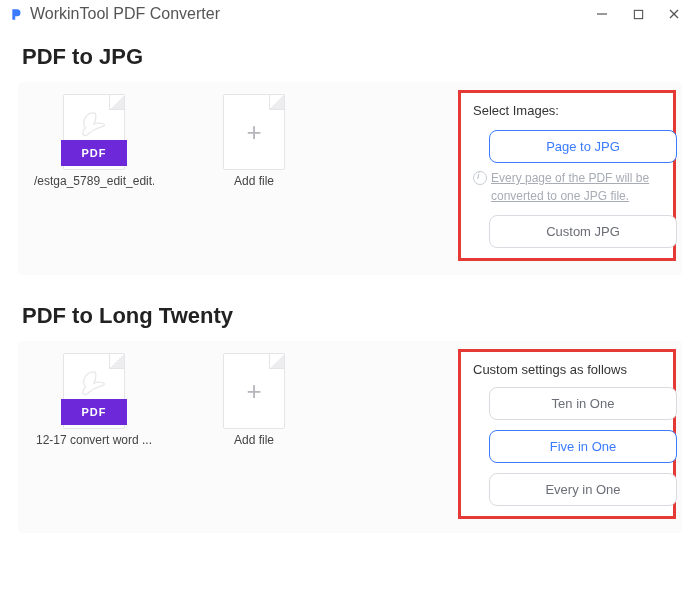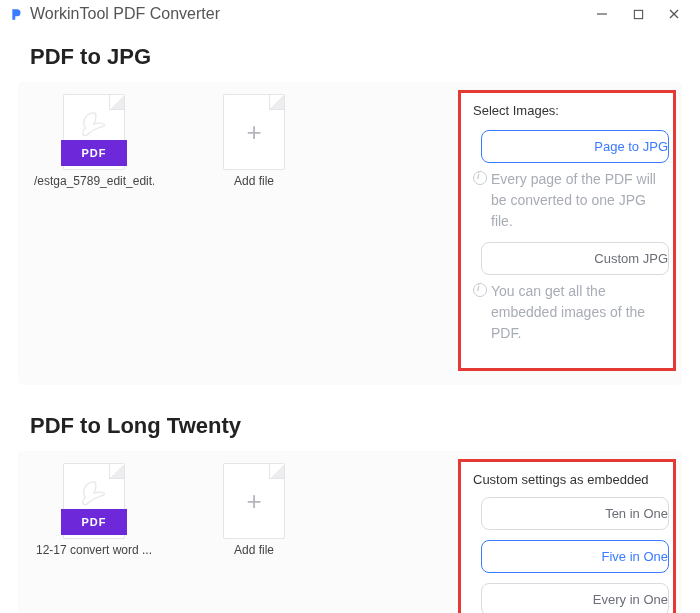--- a/index.html
+++ b/index.html
@@ -28,21 +28,21 @@
   .win-btn {
     width: 36px; height: 24px;
     display: inline-flex; align-items: center; justify-content: center;
     color: #555;
   }
   .content { padding: 6px 18px 18px 18px; }
   .section-title {
     font-size: 22px;
     font-weight: 700;
     color: #222;
-    margin: 10px 0 12px 12px;
+    margin: 10px 0 12px 4px;
   }
   .section-body {
     display: flex;
     background: #fbfbfc;
     border-radius: 4px;
     padding: 8px 6px 14px 6px;
   }
   .files-area {
     flex: 1;
     display: flex;
@@ -105,56 +105,57 @@
     white-space: nowrap;
     overflow: hidden;
     text-overflow: clip;
     max-width: 120px;
     margin-top: 4px;
   }
   .options-panel {
     width: 218px;
     border: 3px solid #e53935;
     background: #fff;
-    padding: 10px 12px 24px;
+    padding: 10px 12px 4px;
     align-self: flex-start;
   }
   .options-heading {
     font-size: 13px;
     color: #333;
     margin-bottom: 4px;
   }
   .options-subheading {
     font-size: 13px;
     color: #333;
     margin-bottom: 12px;
   }
   .option-btn {
     display: block;
     width: 100%;
     padding: 8px 0;
-    text-align: right;
+    text-align: center;
     font-size: 13px;
     border-radius: 8px;
-    margin: 10px 8px 6px;
+    margin: 10px 16px 6px;
     background: #fff;
     border: 1px solid #d9dbe0;
     color: #6b6e76;
     cursor: pointer;
   }
   .option-btn.primary {
     border: 1px solid #3a7bff;
     color: #3a7bff;
   }
   .option-desc {
-    font-size: 14px;
+    font-size: 12px;
     color: #a8acb5;
     line-height: 1.5;
     padding-left: 18px;
     position: relative;
+    text-decoration: underline;
   }
   .option-desc::before {
     content: "";
     position: absolute;
     left: 0; top: 2px;
     width: 12px; height: 12px;
     border-radius: 50%;
     border: 1px solid #c8ccd3;
     display: inline-block;
   }
@@ -223,21 +224,20 @@
         <div class="file-label">Add file</div>
       </div>
 
     </div>
 
     <div class="options-panel">
       <div class="options-subheading">Select Images:</div>
       <div class="option-btn primary">Page to JPG</div>
       <div class="option-desc">Every page of the PDF will be converted to one JPG file.</div>
       <div class="option-btn">Custom JPG</div>
-      <div class="option-desc">You can get all the embedded images of the PDF.</div>
     </div>
   </div>
 
   <div class="gap-between"></div>
 
   <div class="section-title">PDF to Long Twenty</div>
   <div class="section-body">
     <div class="files-area">
 
       <div class="file-item">
@@ -255,20 +255,20 @@
         <div class="file-icon-wrap">
           <div class="page-sheet"></div>
           <div class="add-plus">+</div>
         </div>
         <div class="file-label">Add file</div>
       </div>
 
     </div>
 
     <div class="options-panel">
-      <div class="options-heading">Custom settings as embedded</div>
+      <div class="options-heading">Custom settings as follows</div>
       <div class="option-btn">Ten in One</div>
       <div class="option-btn primary">Five in One</div>
       <div class="option-btn">Every in One</div>
     </div>
   </div>
 
 </div>
 
 </body></html>

